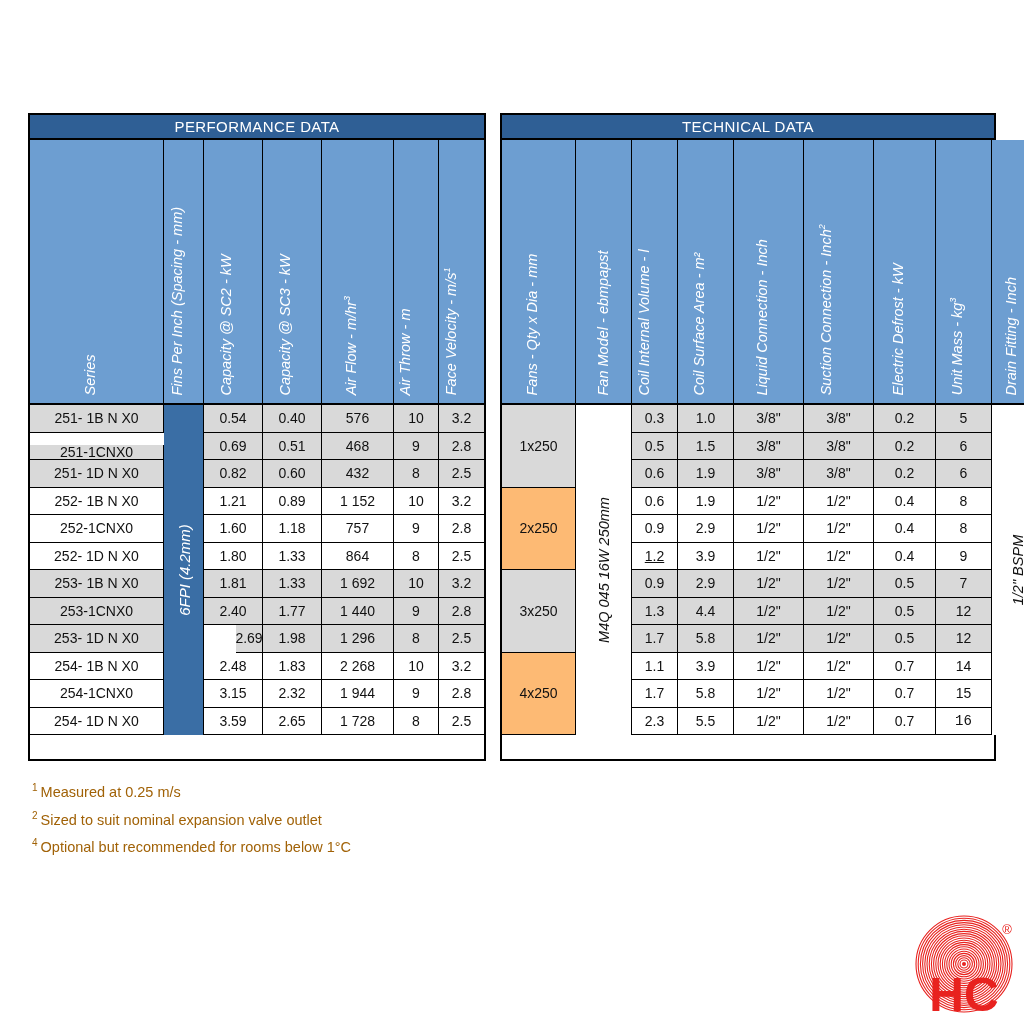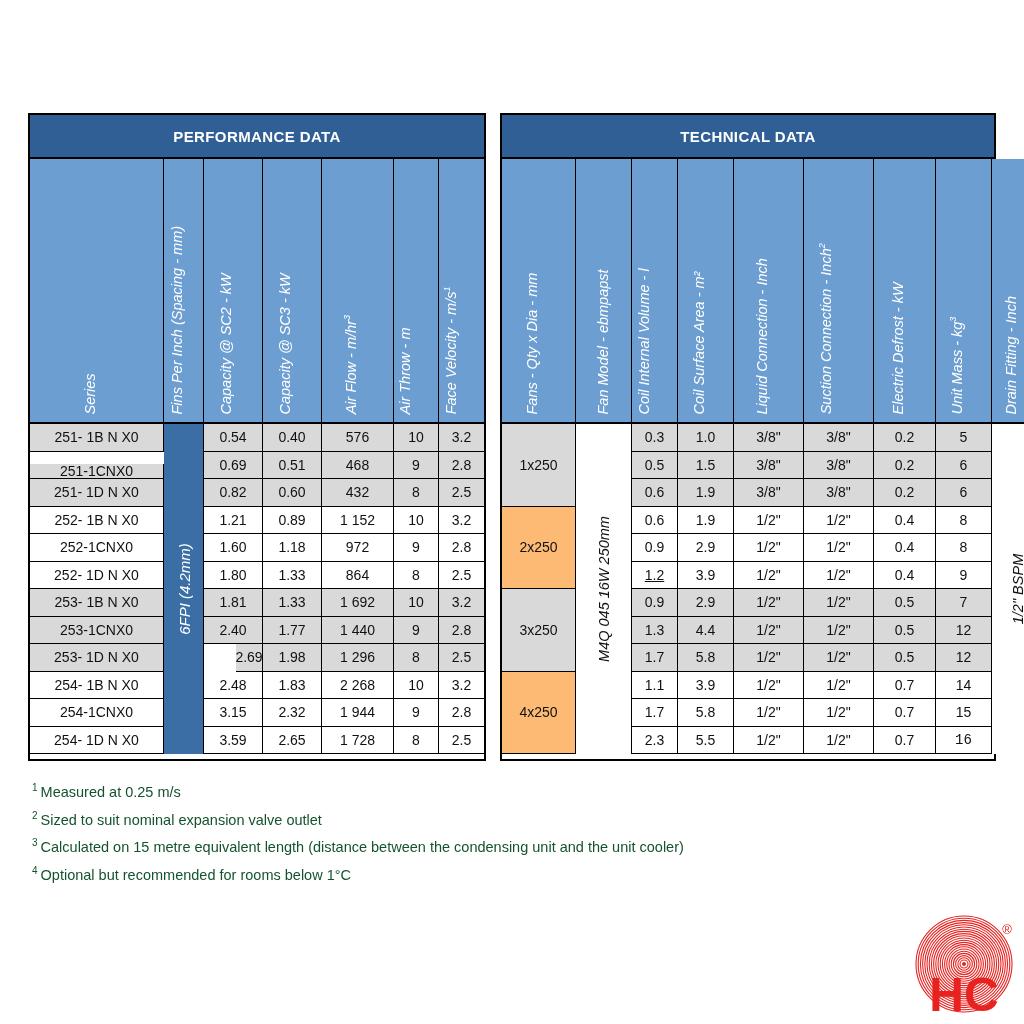--- a/index.html
+++ b/index.html
@@ -19,24 +19,24 @@
   
   .tbl {
     position: absolute;
     border: 2px solid #000;
     background: #fff;
   }
   #perf-table { left: 28px; top: 113px; width: 458px; height: 648px; }
   #tech-table { left: 500px; top: 113px; width: 496px; height: 648px; }
 
   .title-bar {
-    height: 44px;
+    height: 25px;
     background: #2f5f95;
     color: #ffffff;
-    font-weight: bold;
+    font-weight: normal;
     font-size: 15px;
     letter-spacing: .4px;
     display: flex;
     align-items: center;
     justify-content: center;
     border-bottom: 2px solid #000;
   }
 
   .grid { display: grid; width: 100%; }
   #perf-grid {
@@ -141,21 +141,21 @@
 
   
   #footnotes {
     position: absolute;
     left: 32px;
     top: 782px;
     width: 950px;
   }
   .fnote {
     font-size: 14.5px;
-    color: #14532d;
+    color: #a16207;
     margin-bottom: 9px;
     line-height: 1.15;
   }
   .fnote .sup {
     font-size: 10px;
     vertical-align: super;
     margin-right: 3px;
   }
 
   
@@ -220,21 +220,21 @@
         <div class="cell shade last-col" style="grid-area: 4 / 7;">2.5</div>
         <div class="cell" style="grid-area: 5 / 1;">252- 1B N X0</div>
         <div class="cell" style="grid-area: 5 / 3;">1.21</div>
         <div class="cell" style="grid-area: 5 / 4;">0.89</div>
         <div class="cell" style="grid-area: 5 / 5;">1 152</div>
         <div class="cell" style="grid-area: 5 / 6;">10</div>
         <div class="cell last-col" style="grid-area: 5 / 7;">3.2</div>
         <div class="cell" style="grid-area: 6 / 1;">252-1CNX0</div>
         <div class="cell" style="grid-area: 6 / 3;">1.60</div>
         <div class="cell" style="grid-area: 6 / 4;">1.18</div>
-        <div class="cell" style="grid-area: 6 / 5;">972</div>
+        <div class="cell" style="grid-area: 6 / 5;">757</div>
         <div class="cell" style="grid-area: 6 / 6;">9</div>
         <div class="cell last-col" style="grid-area: 6 / 7;">2.8</div>
         <div class="cell" style="grid-area: 7 / 1;">252- 1D N X0</div>
         <div class="cell" style="grid-area: 7 / 3;">1.80</div>
         <div class="cell" style="grid-area: 7 / 4;">1.33</div>
         <div class="cell" style="grid-area: 7 / 5;">864</div>
         <div class="cell" style="grid-area: 7 / 6;">8</div>
         <div class="cell last-col" style="grid-area: 7 / 7;">2.5</div>
         <div class="cell shade" style="grid-area: 8 / 1;">253- 1B N X0</div>
         <div class="cell shade" style="grid-area: 8 / 3;">1.81</div>
@@ -386,21 +386,20 @@
         <div class="cell" style="grid-area: 13 / 5;">1/2"</div>
         <div class="cell" style="grid-area: 13 / 6;">1/2"</div>
         <div class="cell" style="grid-area: 13 / 7;">0.7</div>
         <div class="cell" style="grid-area: 13 / 8; font-family: Liberation Mono, monospace;">16</div>
       </div>
   </div>
 
   <div id="footnotes">
       <div class="fnote"><span class="sup">1</span><span>Measured at 0.25 m/s</span></div>
       <div class="fnote"><span class="sup">2</span><span>Sized to suit nominal expansion valve outlet</span></div>
-      <div class="fnote"><span class="sup">3</span><span>Calculated on 15 metre equivalent length (distance between the condensing unit and the unit cooler)</span></div>
       <div class="fnote"><span class="sup">4</span><span>Optional but recommended for rooms below 1°C</span></div>
     </div>
 
   <div id="logo">
     <svg width="104" height="104" viewBox="0 0 104 104">
       <g id="rings" fill="none" stroke="#e8221f" stroke-width="1.1">
           <circle cx="52" cy="52" r="4.0"></circle>
           <circle cx="52" cy="52" r="6.2"></circle>
           <circle cx="52" cy="52" r="8.4"></circle>
           <circle cx="52" cy="52" r="10.6"></circle>

